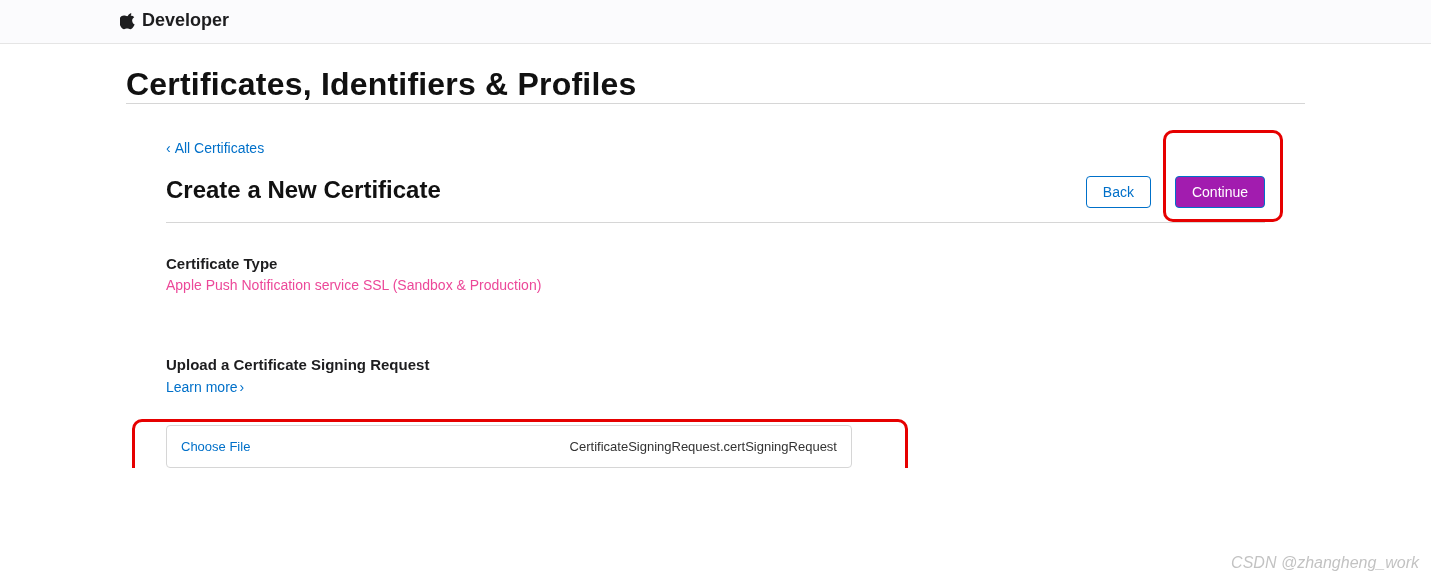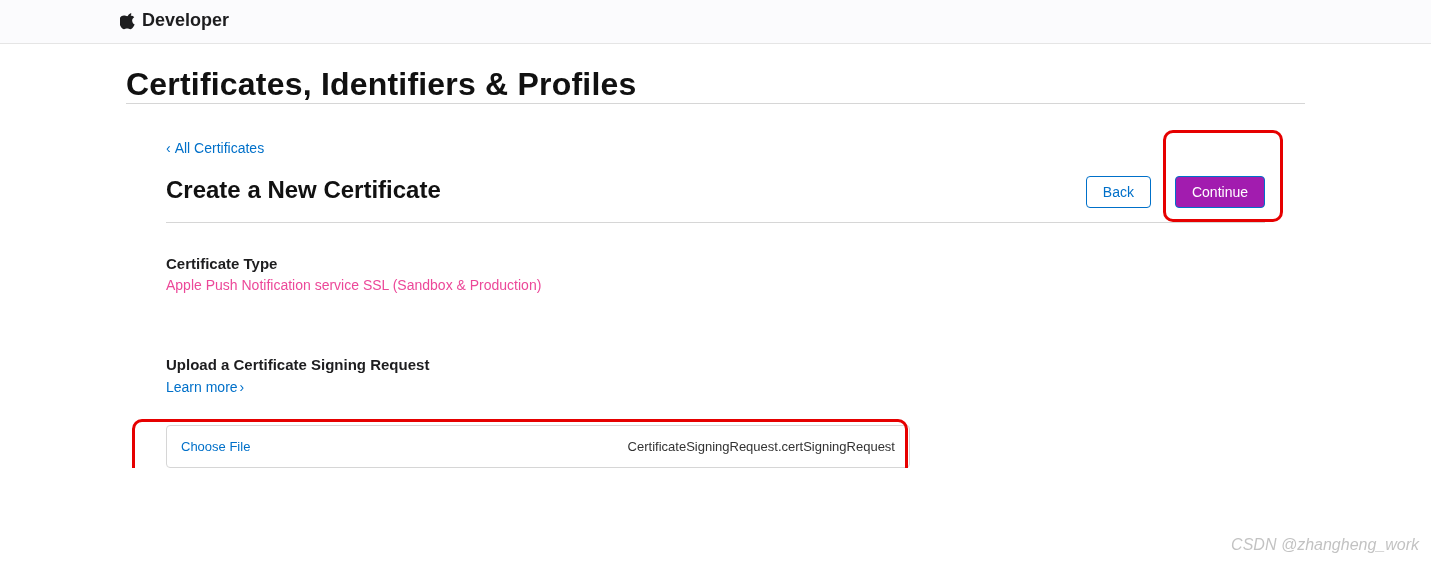--- a/index.html
+++ b/index.html
@@ -85,35 +85,35 @@
       top: -6px;
       left: -34px;
       right: -58px;
       width: 776px;
       height: 104px;
       border: 3px solid #e60000;
       border-radius: 10px;
       pointer-events: none;
     }
     .file-box {
-      width: 744px;
+      width: 686px;
       border: 1px solid #d6d6d6;
       border-radius: 4px;
       display: flex;
       justify-content: space-between;
       align-items: center;
       padding: 13px 14px;
       margin-top: 30px;
     }
     .choose-file { color: #0070c9; cursor: pointer; font-size: 13px; }
     .file-name { color: #333; font-size: 13px; }
     .watermark {
       position: fixed;
       right: 12px;
-      bottom: 18px;
+      bottom: 0;
       color: rgba(120,120,120,0.45);
       font-size: 16px;
       font-style: italic;
       pointer-events: none;
     }
     .continue-highlight-box {
       position: absolute;
       top: -46px;
       left: -12px;
       width: 120px;

